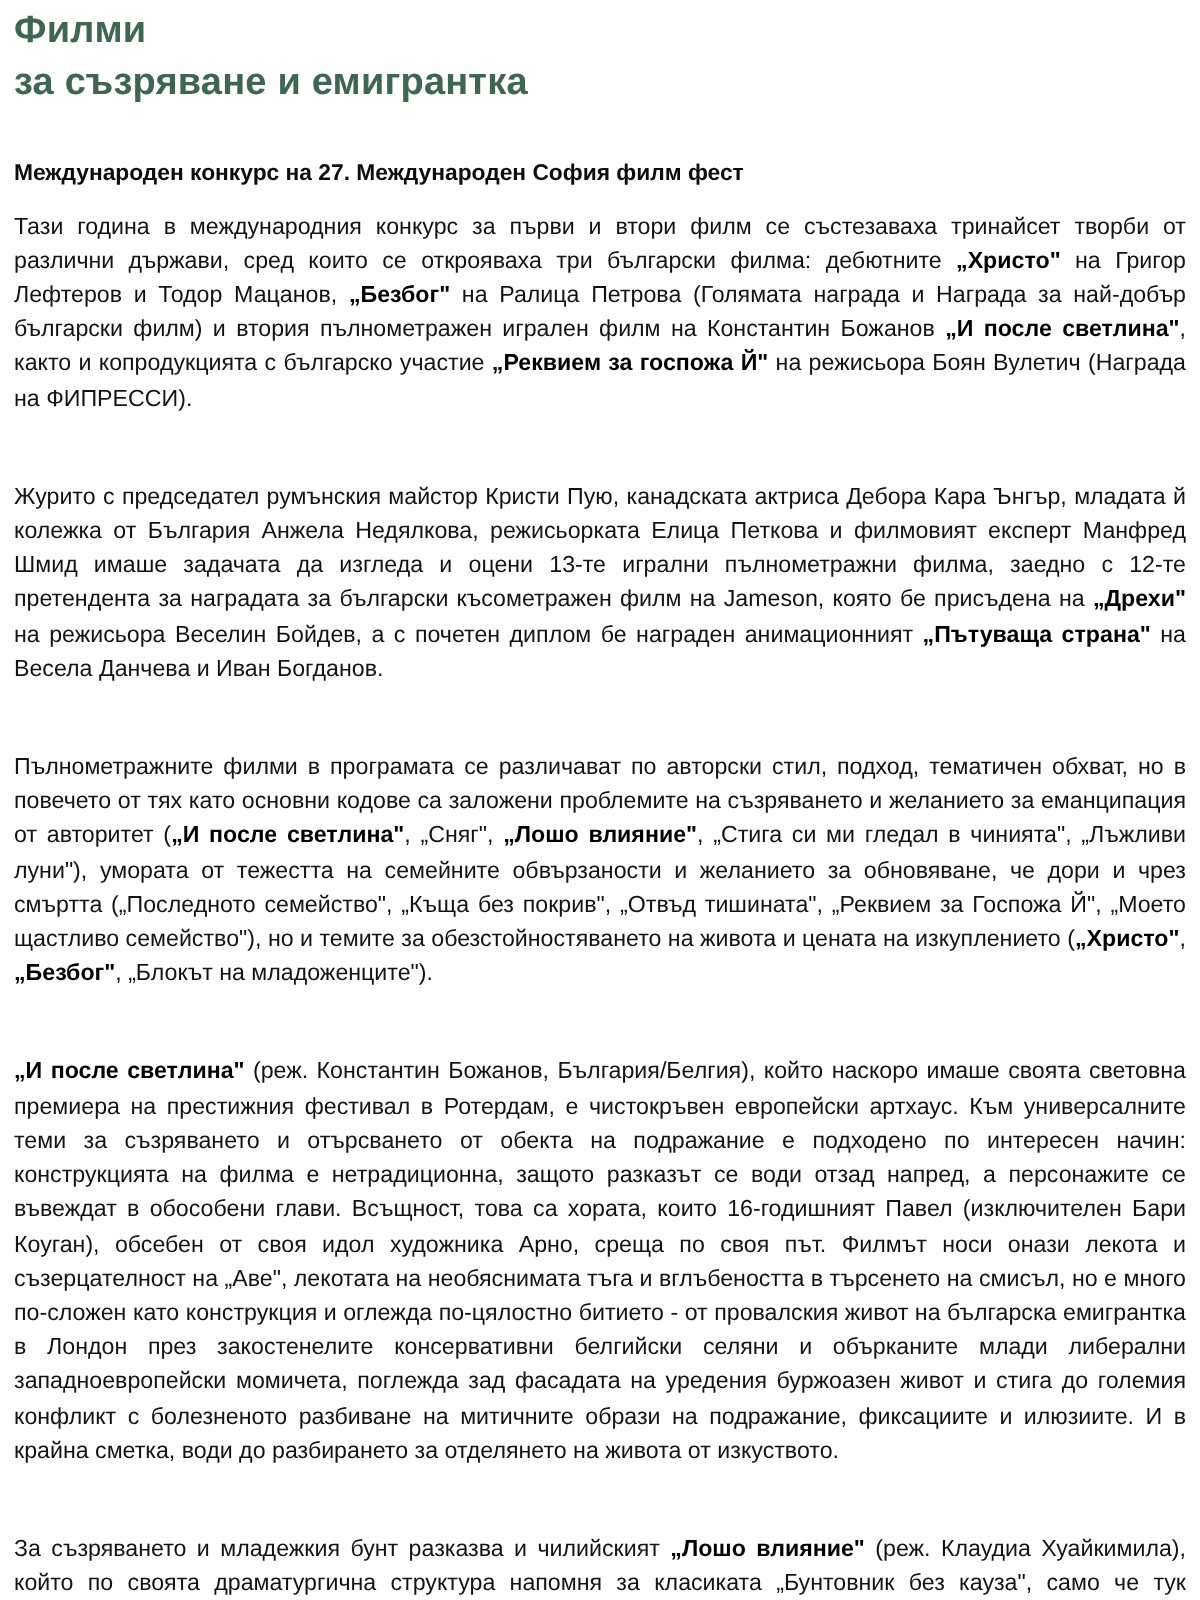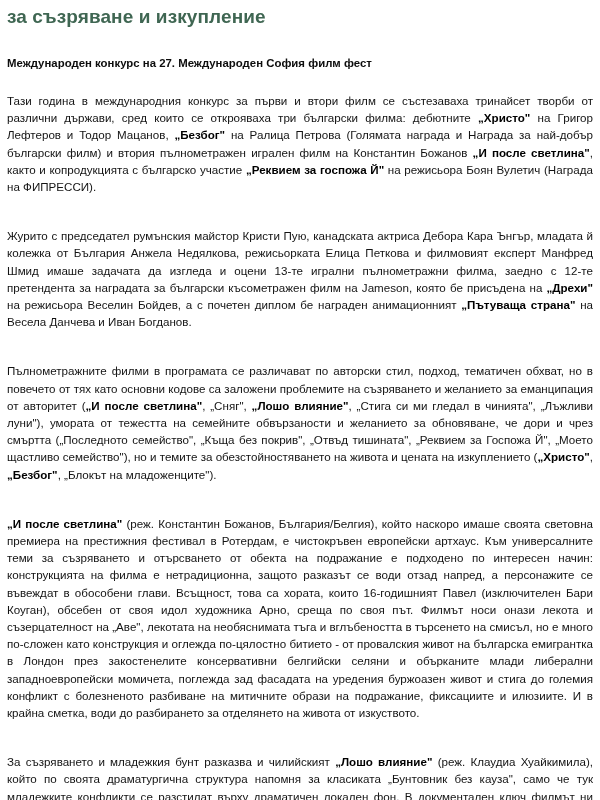--- a/index.html
+++ b/index.html
@@ -51,21 +51,21 @@
     font-size: 11.6px;
     line-height: 17.2px;
     text-align: justify;
     text-justify: inter-word;
     color: #131313;
     margin: 11px 0 0 1px;
     padding-right: 1px;
     hyphens: none;
   }
   .body-text:first-of-type {
-    margin-top: 22px;
+    margin-top: 10px;
   }
   .body-text b,
   .body-text strong {
     font-weight: bold;
     color: #000000;
   }
   .para-gap {
     margin-top: 32px;
   }
   .clip-bottom {
@@ -75,21 +75,22 @@
     bottom: 0;
     height: 0;
   }
 </style>
 </head>
 <body>
 
 <div class="page">
 
   <h1 class="doc-title">
-    <span class="line title-line-2">за съзряване и изкупление</span>
+    <span class="line title-line-1">Филми</span>
+    <span class="line title-line-2">за съзряване и емигрантка</span>
   </h1>
 
   <div class="section-heading">Международен конкурс на 27. Международен София филм фест</div>
 
   <p class="body-text">Тази година в международния конкурс за първи и втори филм се състезаваха тринайсет творби от различни държави, сред които се открояваха три български филма: дебютните <b>„Христо"</b> на Григор Лефтеров и Тодор Мацанов, <b>„Безбог"</b> на Ралица Петрова (Голямата награда и Награда за най-добър български филм) и втория пълнометражен игрален филм на Константин Божанов <b><b>„И после светлина"</b></b>, както и копродукцията с българско участие <b>„Реквием за госпожа Й"</b> на режисьора Боян Вулетич (Награда на ФИПРЕССИ).</p>
 
   <p class="body-text para-gap">Журито с председател румънския майстор Кристи Пую, канадската актриса Дебора Кара Ънгър, младата й колежка от България Анжела Недялкова, режисьорката Елица Петкова и филмовият експерт Манфред Шмид имаше задачата да изгледа и оцени 13-те игрални пълнометражни филма, заедно с 12-те претендента за наградата за български късометражен филм на Jameson, която бе присъдена на <b>„Дрехи"</b> на режисьора Веселин Бойдев, а с почетен диплом бе награден анимационният <b>„Пътуваща страна"</b> на Весела Данчева и Иван Богданов.</p>
 
   <p class="body-text para-gap">Пълнометражните филми в програмата се различават по авторски стил, подход, тематичен обхват, но в повечето от тях като основни кодове са заложени проблемите на съзряването и желанието за еманципация от авторитет (<b><b>„И после светлина"</b></b>, „Сняг", <b>„Лошо влияние"</b>, „Стига си ми гледал в чинията", „Лъжливи луни"), умората от тежестта на семейните обвързаности и желанието за обновяване, че дори и чрез смъртта („Последното семейство", „Къща без покрив", „Отвъд тишината", „Реквием за Госпожа Й", „Моето щастливо семейство"), но и темите за обезстойностяването на живота и цената на изкуплението (<b>„Христо"</b>, <b>„Безбог"</b>, „Блокът на младоженците").</p>
 

